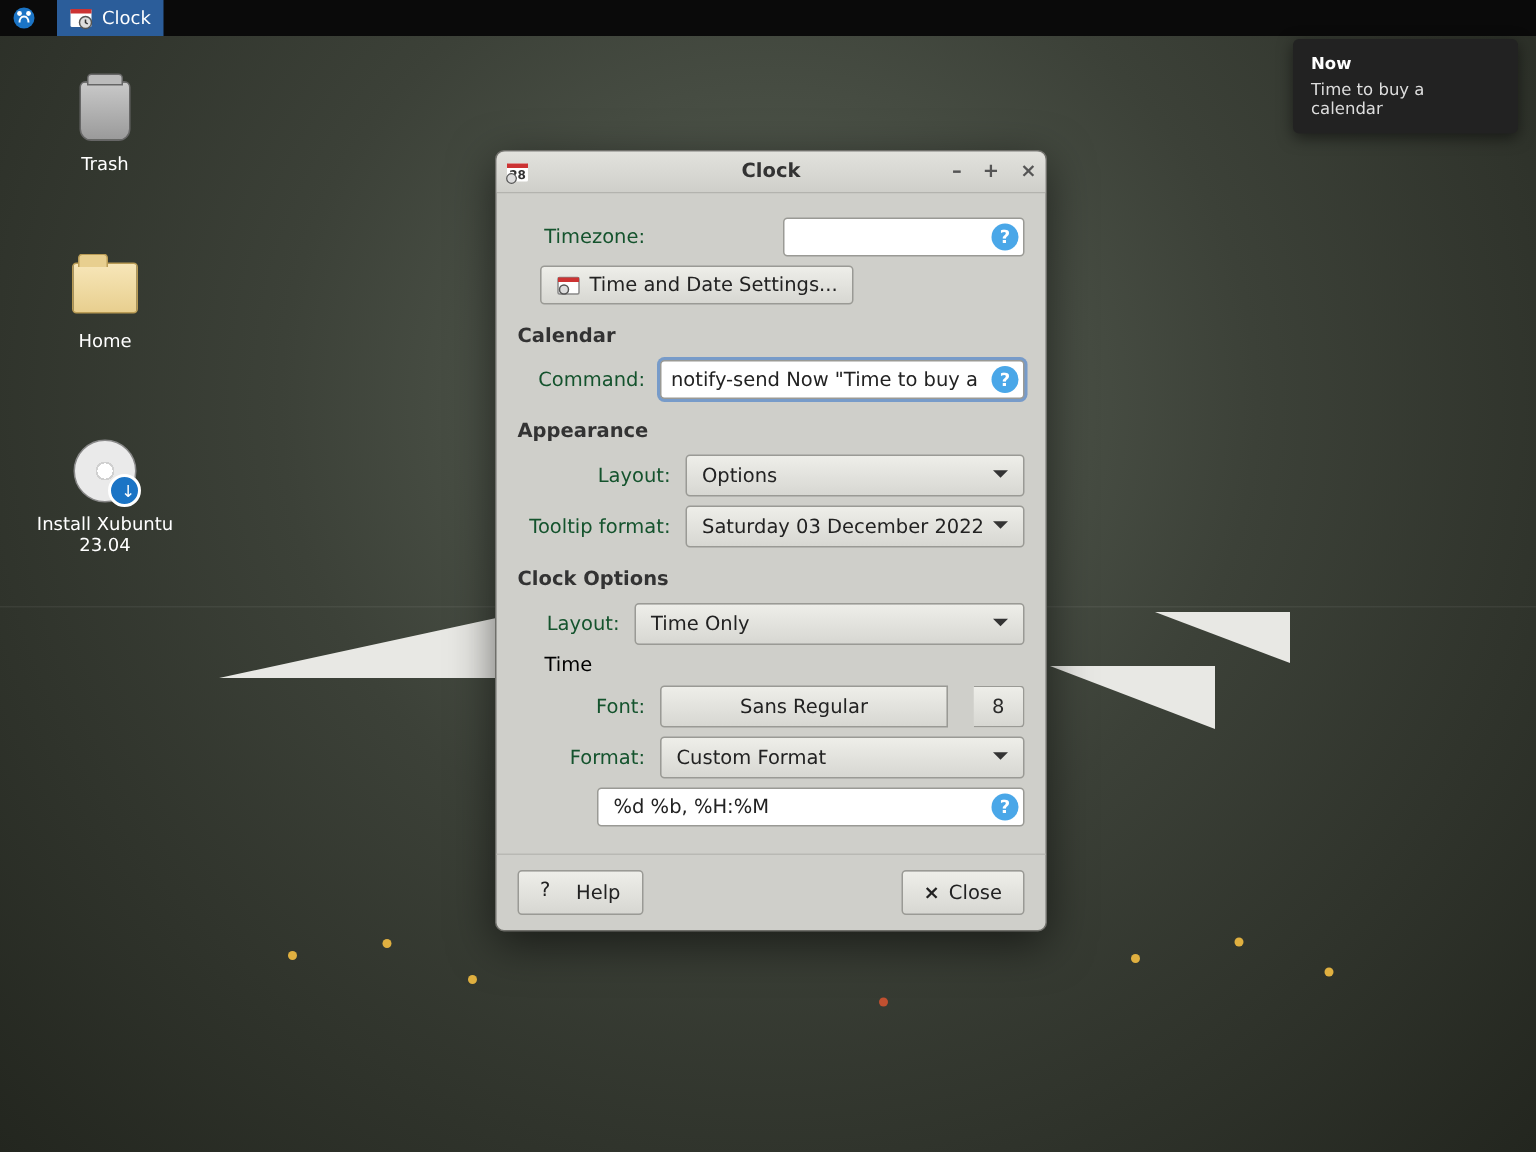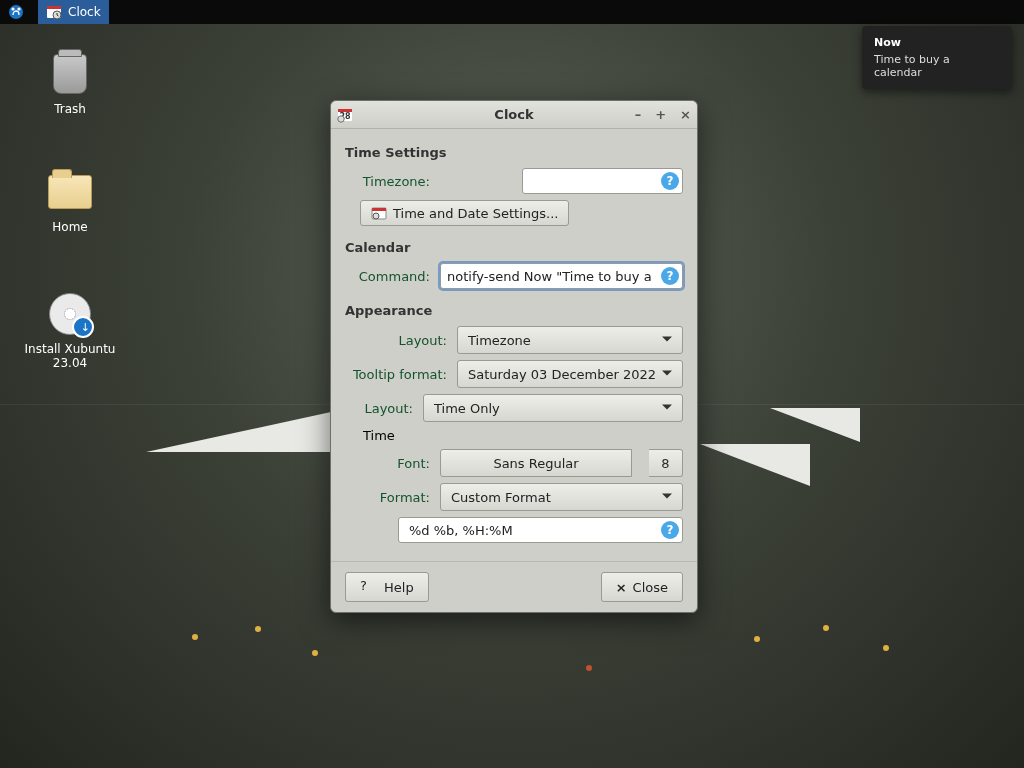--- a/index.html
+++ b/index.html
@@ -182,21 +182,20 @@
       </svg>
     <span>Clock</span>
     <div class="win-ctrls">
       <span>–</span>
       <span>+</span>
       <span>×</span>
     </div>
   </div>
 
   <div class="dlg-body">
-    <div class="section-h">Time Settings</div>
     <div class="row">
       <div class="lbl">Timezone:</div>
       <div class="ctrl field-wrap" style="margin-left:82px;">
         <input type="text" class="field" value="" style="">
         <div class="help-ico">?</div>
       </div>
     </div>
     <div class="row">
         <div class="lbl"></div>
       <div class="ctrl" style="margin-left:-80px;">
@@ -218,33 +217,34 @@
         <input type="text" class="field field-focus" value="notify-send Now &quot;Time to buy a calendar&quot;" style="">
         <div class="help-ico">?</div>
       </div>
     </div>
 
     <div class="section-h" style="margin-top:14px;">Appearance</div>
     <div class="row">
       <div class="lbl" style="width:112px;">Layout:</div>
       <div class="ctrl">
           <div class="combo">
-            <span>Timezone</span>
+            <span>Options</span>
           </div>
         </div>
     </div>
     <div class="row">
       <div class="lbl" style="width:112px;">Tooltip format:</div>
       <div class="ctrl">
           <div class="combo">
             <span>Saturday 03 December 2022</span>
           </div>
         </div>
     </div>
 
+    <div class="section-h" style="margin-top:14px;">Clock Options</div>
     <div class="row">
       <div class="lbl" style="width:78px;">Layout:</div>
       <div class="ctrl">
           <div class="combo">
             <span>Time Only</span>
           </div>
         </div>
     </div>
 
     <div class="sub-h">Time</div>

